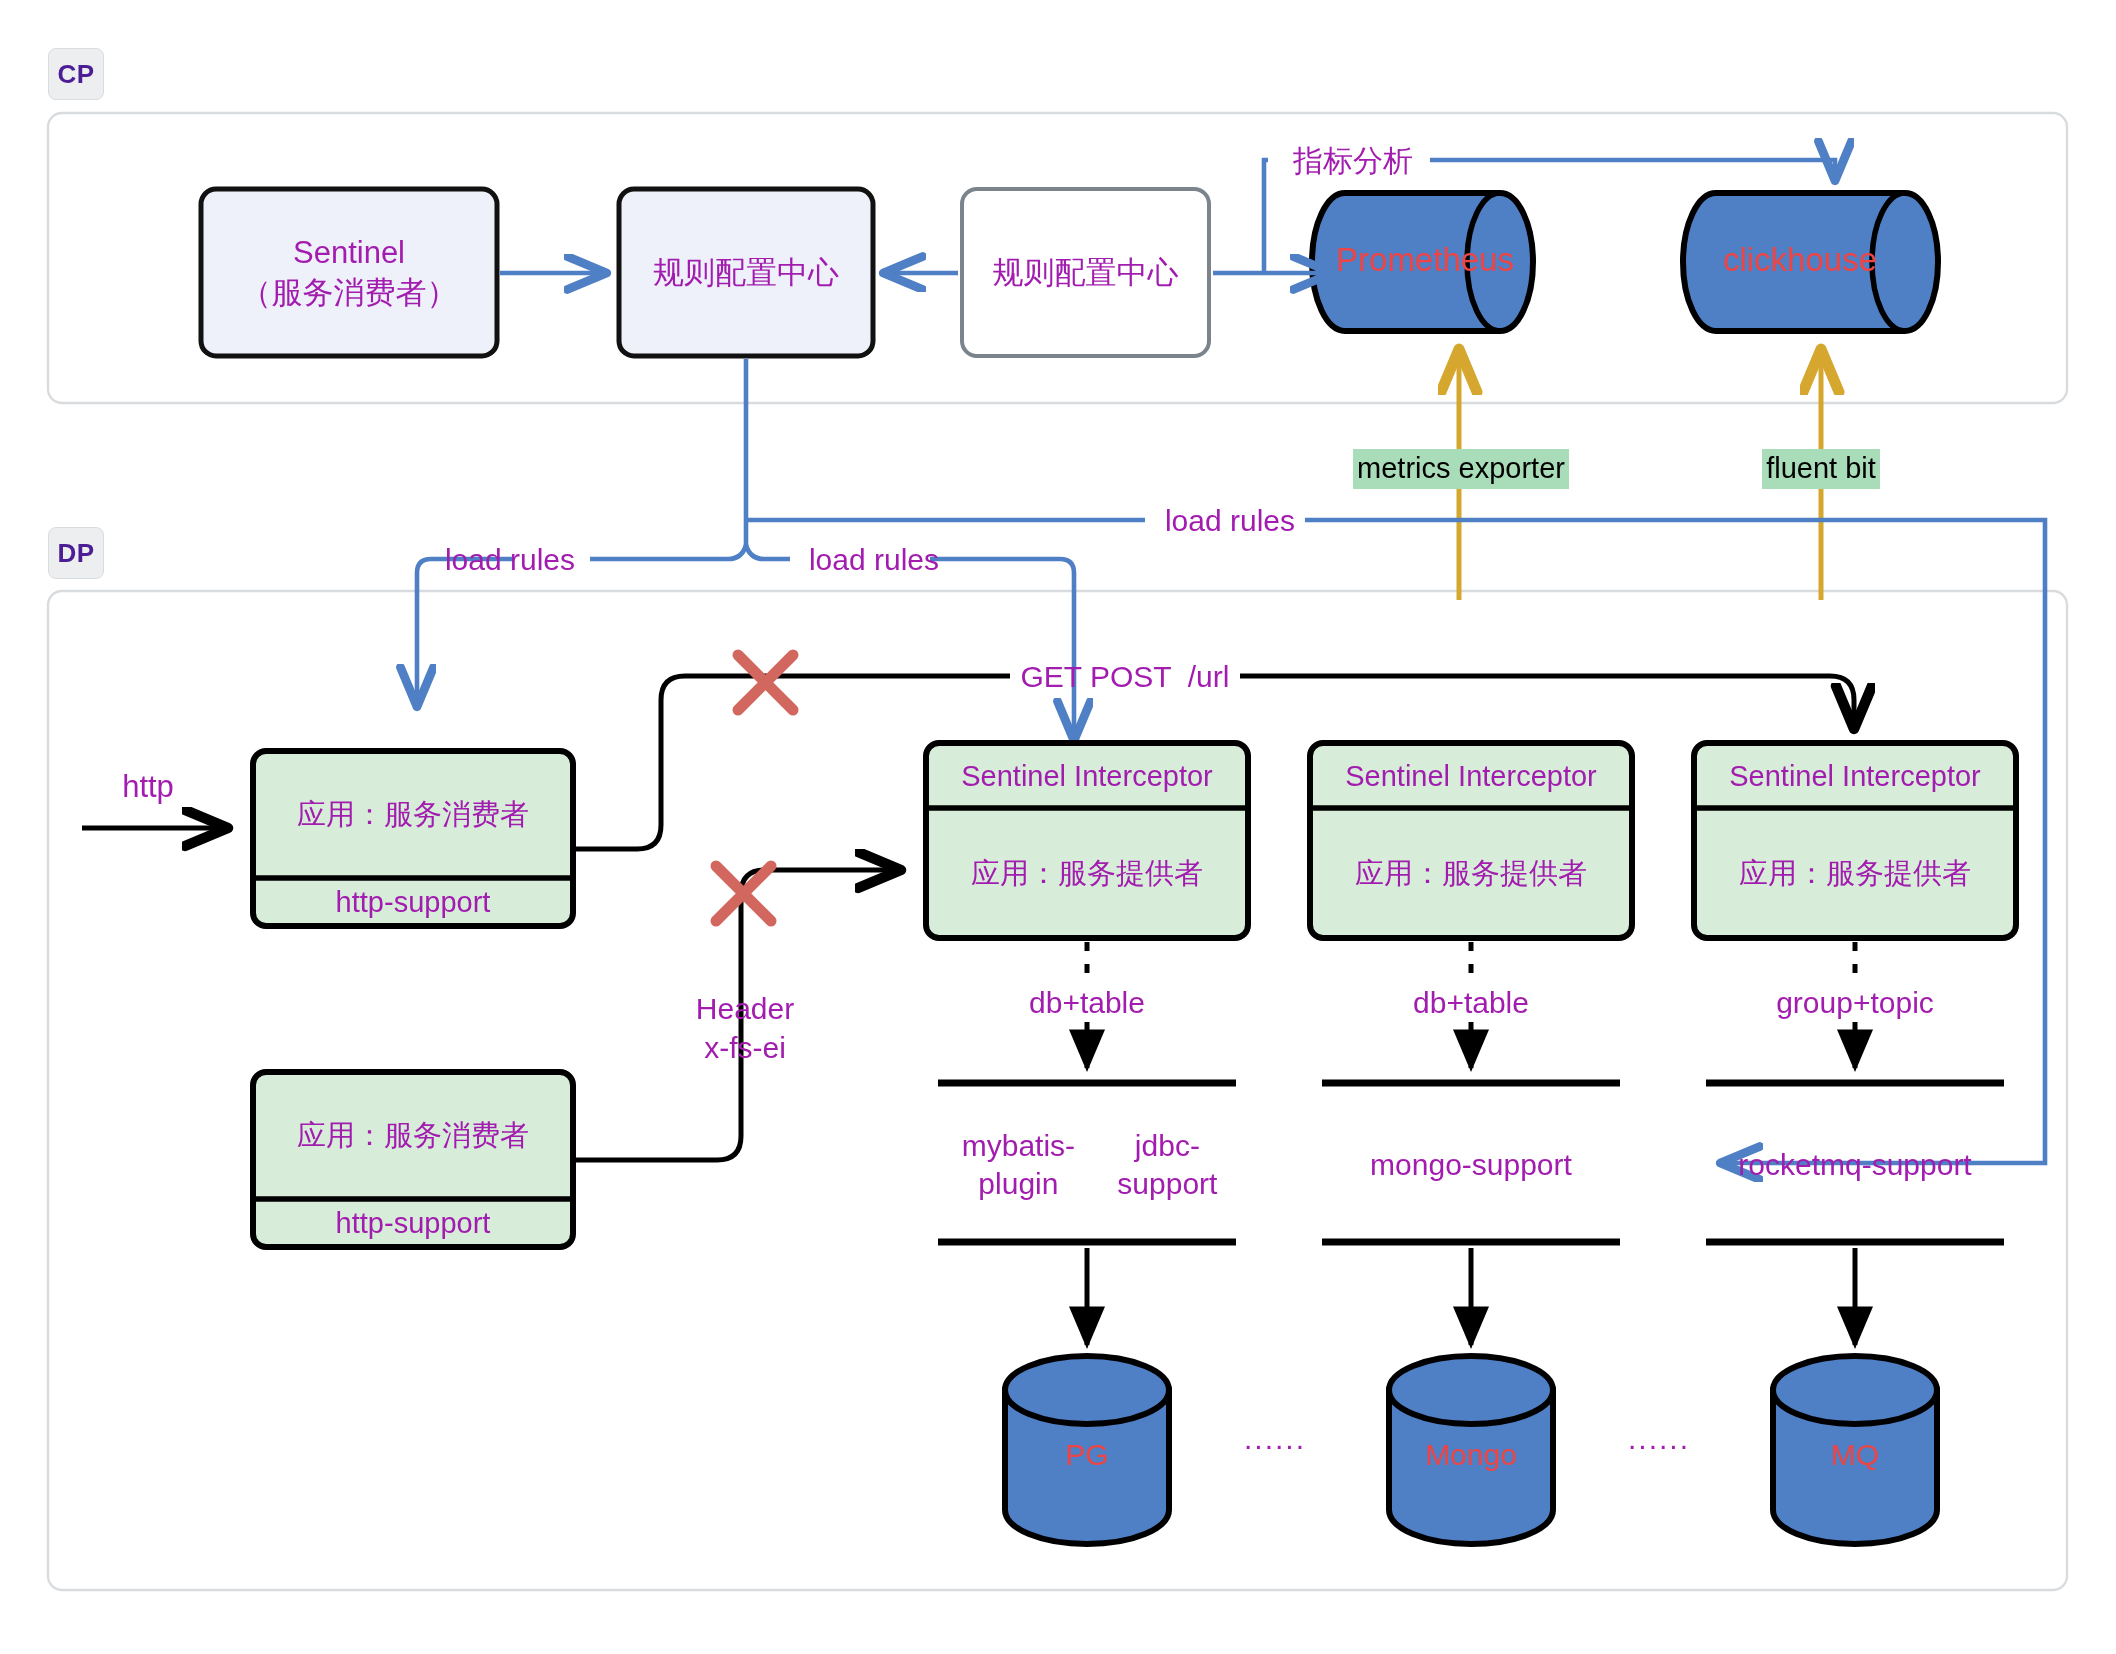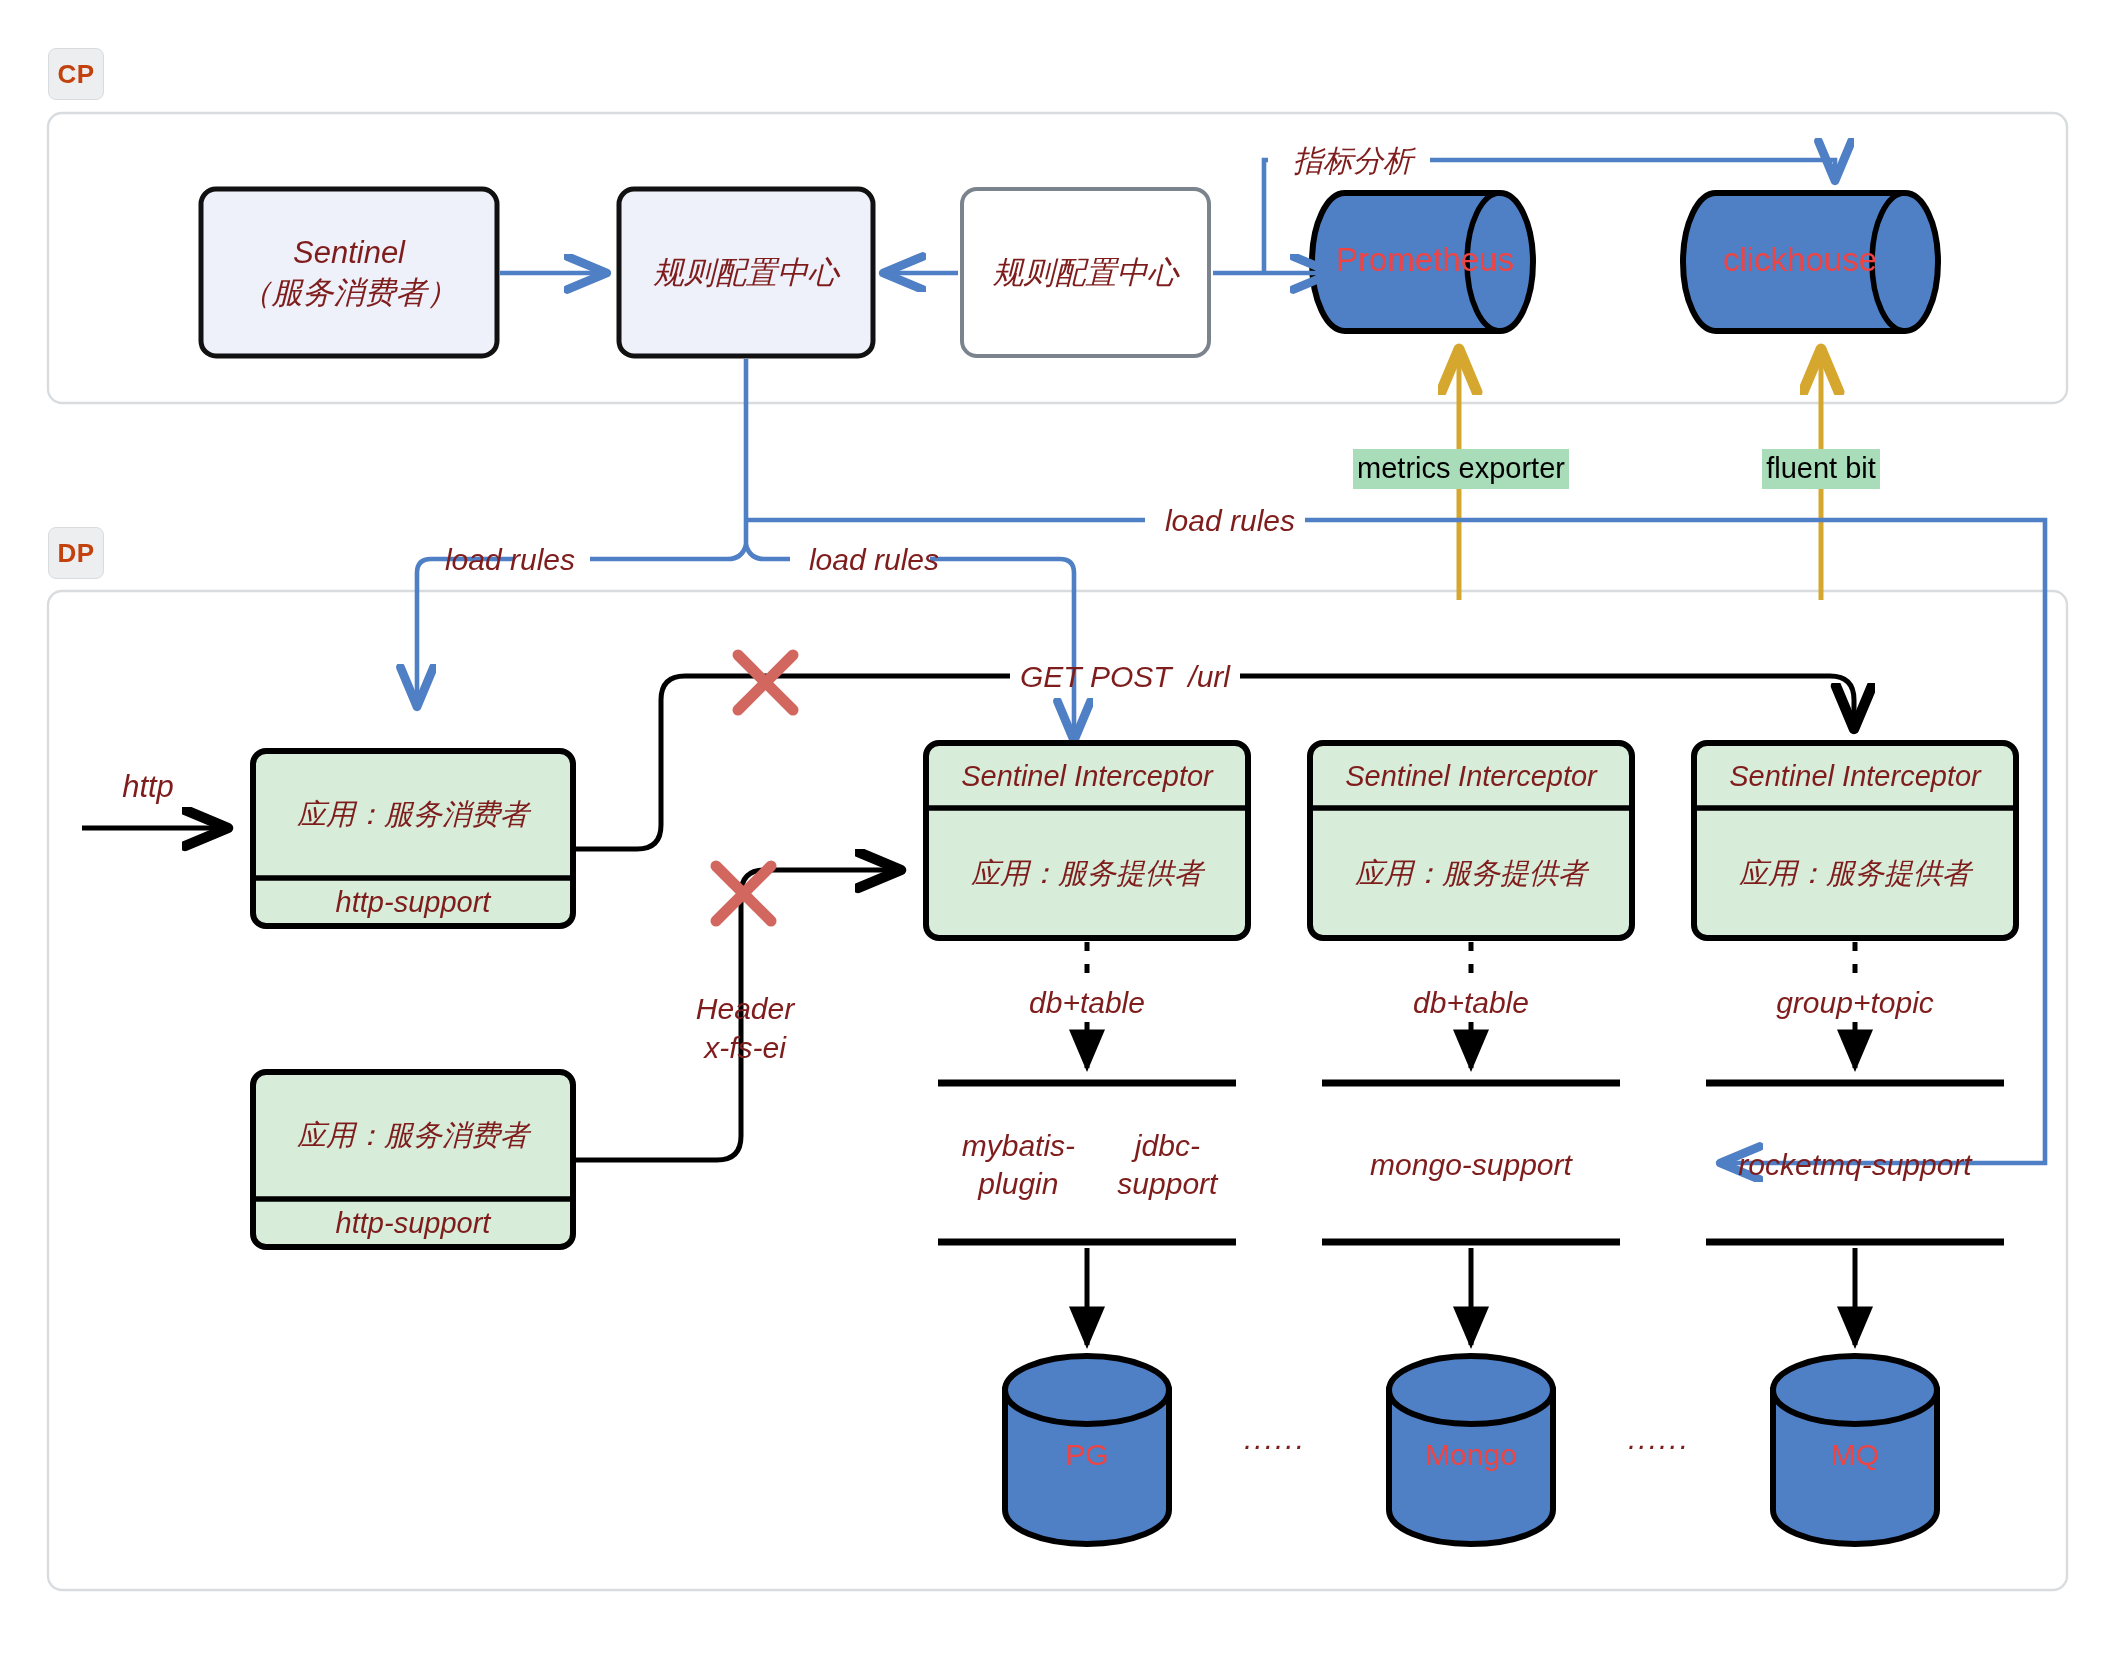--- a/index.html
+++ b/index.html
@@ -1,30 +1,30 @@
 <!DOCTYPE html>
 <html><head>
 <meta charset="utf-8">
 <style>
   html,body{margin:0;padding:0;background:#ffffff;}
   body{font-family:"Liberation Sans","DejaVu Sans",sans-serif;}
   #stage{position:relative;width:2116px;height:1654px;background:#fff;overflow:hidden;}
   svg.layer{position:absolute;left:0;top:0;width:2116px;height:1654px;}
   .panel-tag{
     position:absolute;background:#eceef0;border:1px solid #d9dcdf;border-radius:8px;
-    color:#c2410c;font-weight:700;font-size:26px;letter-spacing:.5px;
+    color:#4c1d95;font-weight:700;font-size:26px;letter-spacing:.5px;
     display:flex;align-items:center;justify-content:center;
   }
   .node-label{position:absolute;display:flex;align-items:center;justify-content:center;
     text-align:center;line-height:1.28;pointer-events:none;}
   .edge-label{position:absolute;display:flex;align-items:center;justify-content:center;
     text-align:center;line-height:1.3;white-space:pre;}
   .hl{background:#a9dcb9;padding:1px 4px;}
   .white{color:#ef4444;}
-  .dark{color:#7f1d1d;font-style:italic;}
+  .dark{color:#a21caf;}
 </style>
 </head>
 <body>
 
 <div id="stage">
 
   <svg class="layer" viewBox="0 0 2116 1654">
     <defs>
       <marker id="ab" markerWidth="11" markerHeight="11" refX="8.6" refY="4.2" orient="auto">
         <path d="M0.6,0.6 L9.2,4.2 L0.6,7.8" fill="none" stroke="#4f7fc4" stroke-width="1.9" stroke-linecap="round" stroke-linejoin="round"></path>

